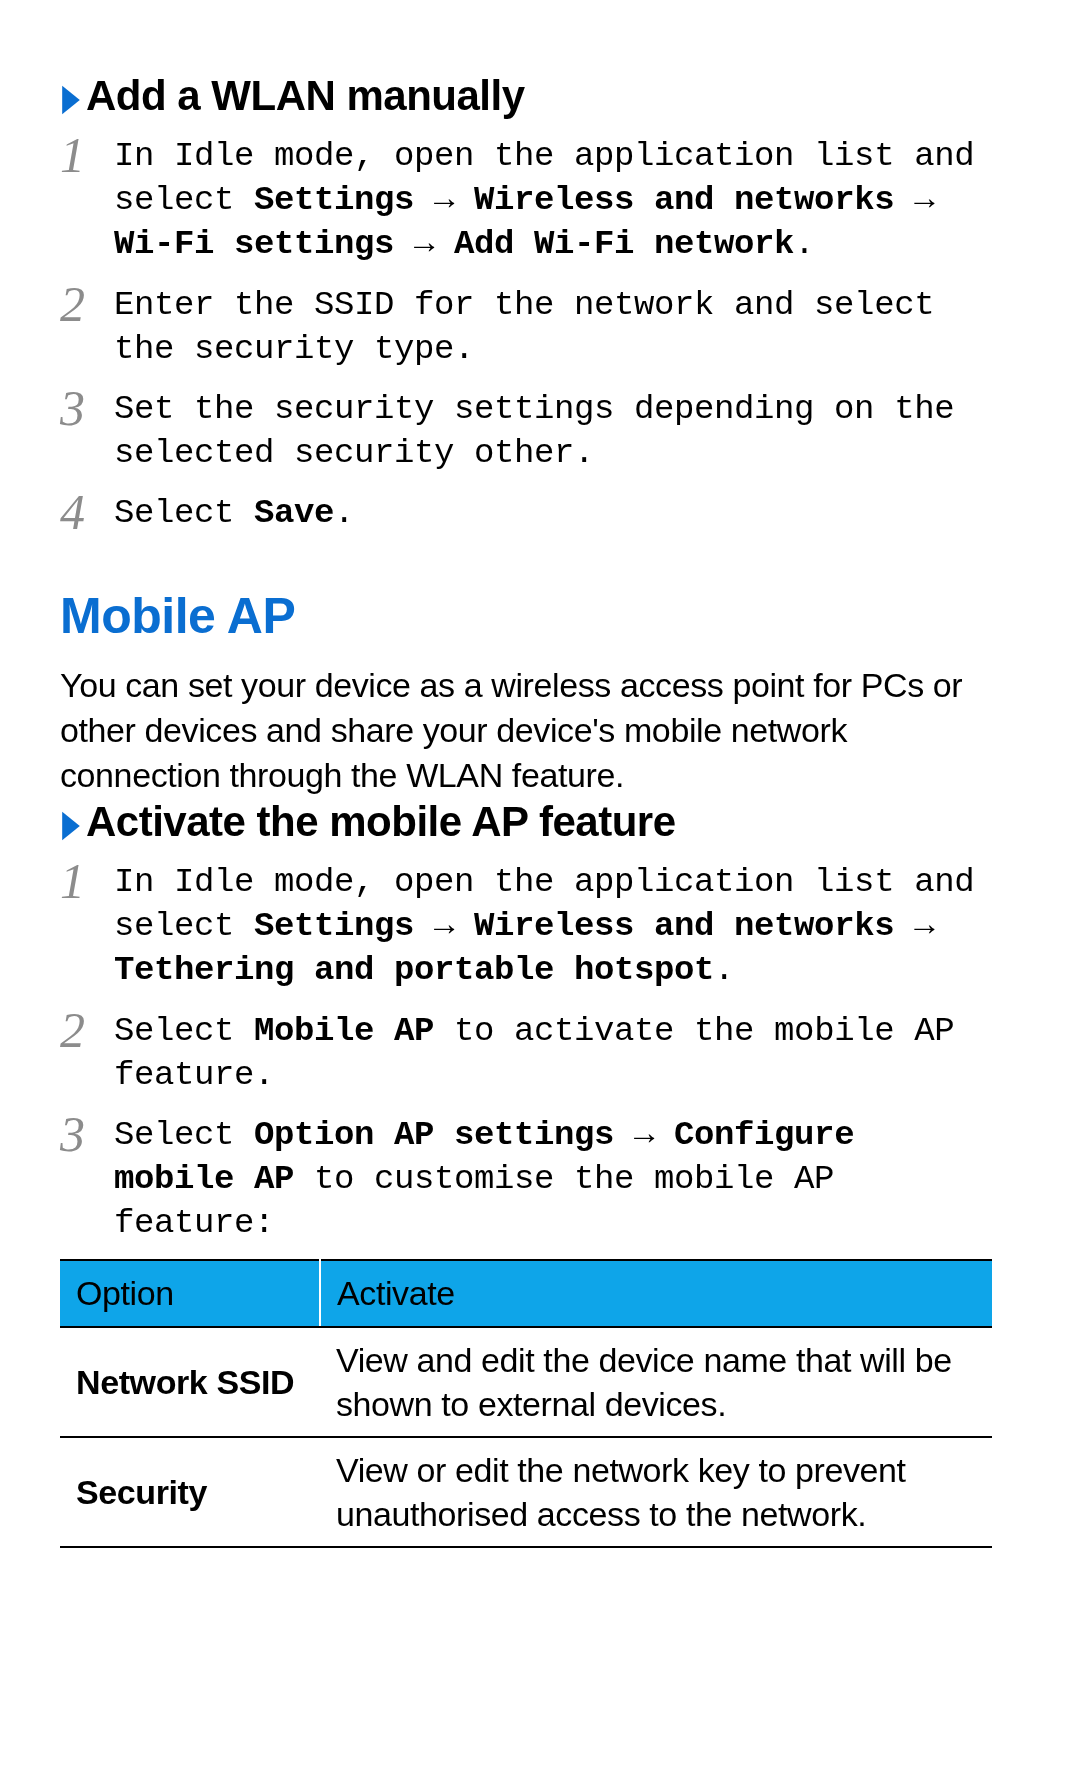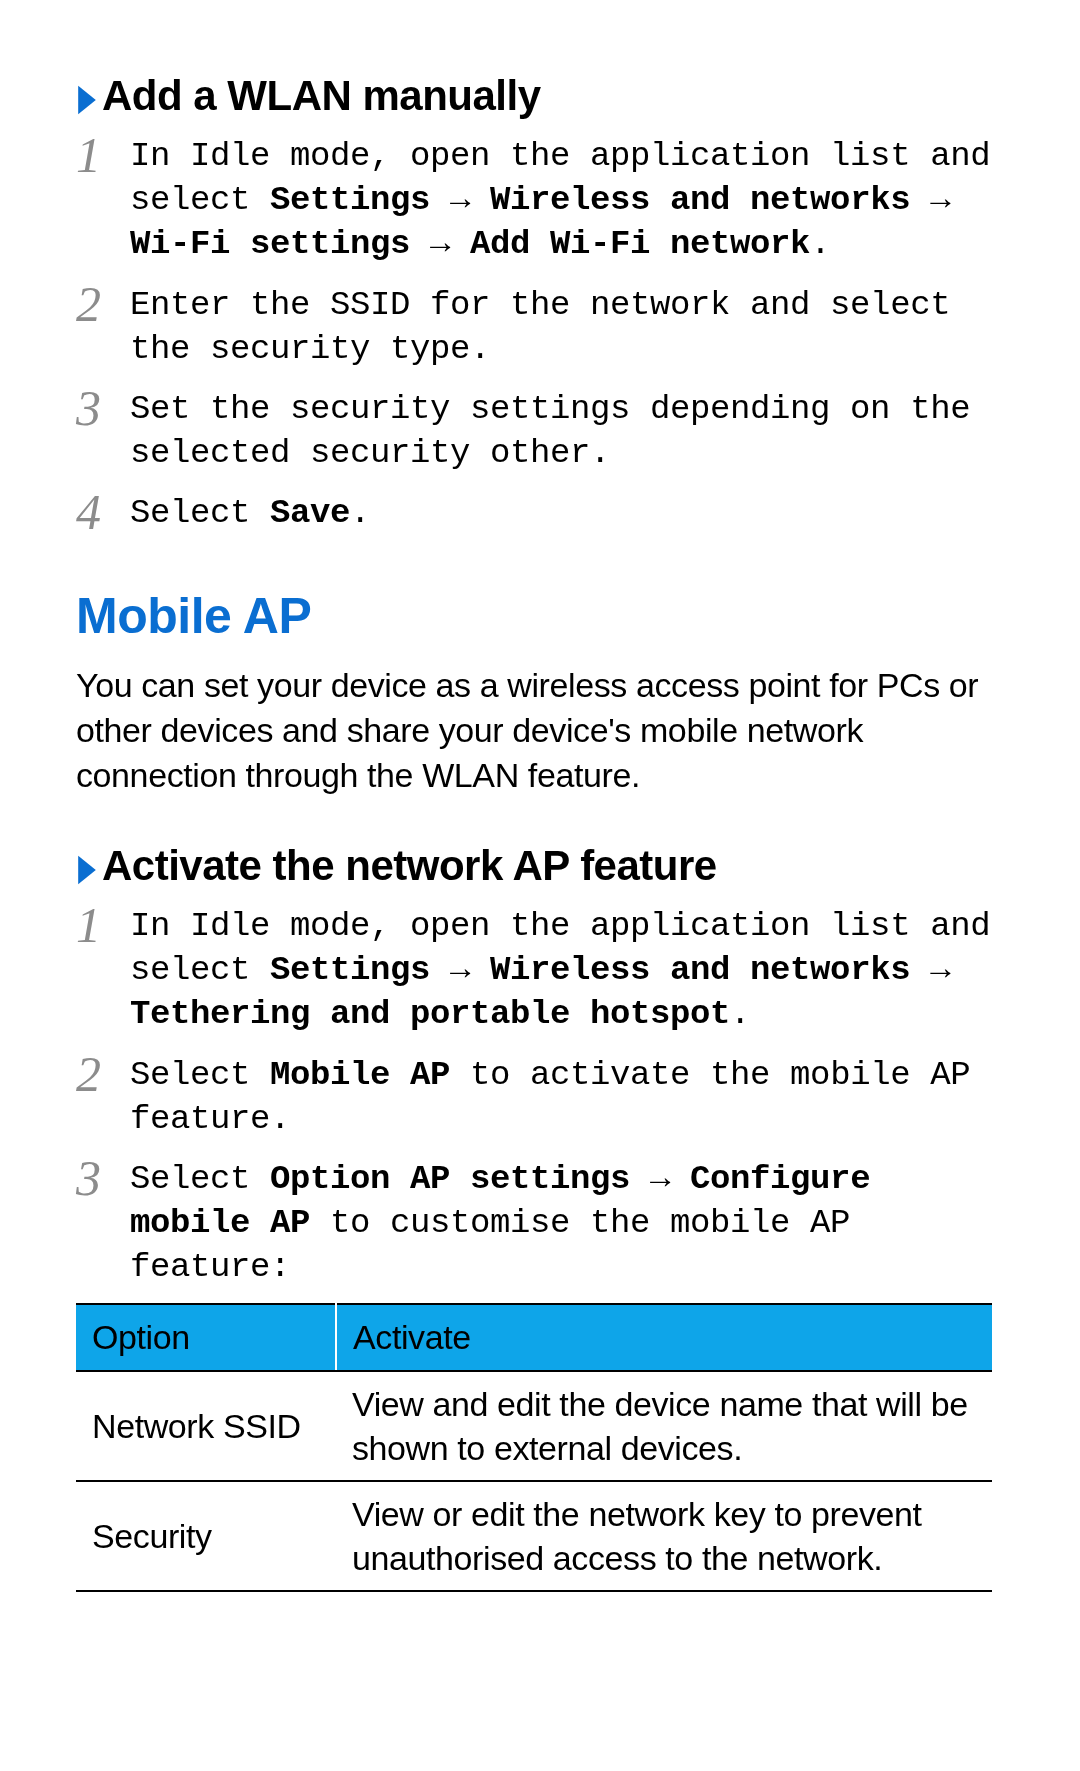--- a/index.html
+++ b/index.html
@@ -7,21 +7,21 @@
     padding: 0;
     width: 1080px;
     height: 1771px;
     background: #fff;
     font-family: "Myriad Pro", "Segoe UI", "Helvetica Neue", Arial, sans-serif;
     color: #000;
     -webkit-font-smoothing: antialiased;
   }
   .page {
     box-sizing: border-box;
-    padding: 72px 88px 0 76px;
+    padding: 72px 88px 0 60px;
     width: 1080px;
     position: relative;
   }
   .subhead {
     font-size: 42px;
     font-weight: 700;
     letter-spacing: -0.5px;
     display: flex;
     align-items: center;
     margin-bottom: 12px;
@@ -68,21 +68,20 @@
     font-size: 50px;
     font-weight: 700;
     color: #0a6ed1;
     margin: 38px 0 18px 0;
     letter-spacing: -0.5px;
   }
   .body-text {
     font-size: 34px;
     line-height: 1.32;
     letter-spacing: -0.4px;
-    margin-bottom: 44px;
   }
   .ap-table {
     width: 100%;
     border-collapse: collapse;
     margin-top: 10px;
   }
   .ap-table th, .ap-table td {
     text-align: left;
     font-size: 34px;
     font-weight: 400;
@@ -98,20 +97,21 @@
     font-weight: 400;
   }
   .ap-table thead th:first-child {
     border-right: 2px solid #fff;
   }
   .ap-table tbody td {
     border-bottom: 2px solid #000;
   }
   .ap-table tbody td:first-child {
     width: 230px;
+    font-weight: bold;
   }
   .footer {
     position: absolute;
     bottom: 64px;
     left: 0;
     width: 1080px;
     text-align: center;
     font-style: italic;
     font-family: "Times New Roman", Georgia, serif;
     color: #6d6d6d;
@@ -177,21 +177,21 @@
 
   <div class="main-head">Mobile AP</div>
   <div class="body-text">You can set your device as a wireless access point for PCs or other devices and share your device's mobile network connection through the WLAN feature.</div>
 
   <div class="subhead">
     <span class="chevron">
       <svg viewBox="0 0 20 30" width="22" height="34">
         <polygon points="2,2 18,15 2,28" fill="#0a6ed1"></polygon>
       </svg>
     </span>
-    <span>Activate the network AP feature</span>
+    <span>Activate the mobile AP feature</span>
   </div>
 
   <div class="steps" style="margin-bottom:6px">
     <div class="step">
       <div class="step-num">1</div>
       <div class="step-body">
         <span>In Idle mode, open the application list and select </span><b>Settings → Wireless and networks → Tethering and portable hotspot</b><span>.</span>
       </div>
     </div>
     <div class="step">

